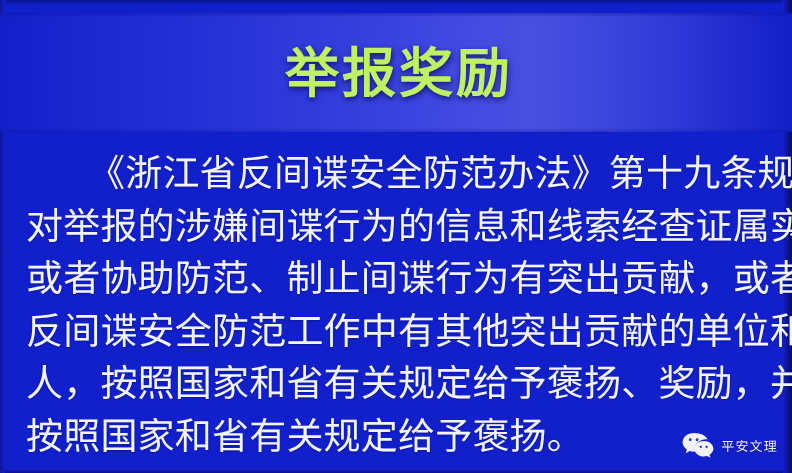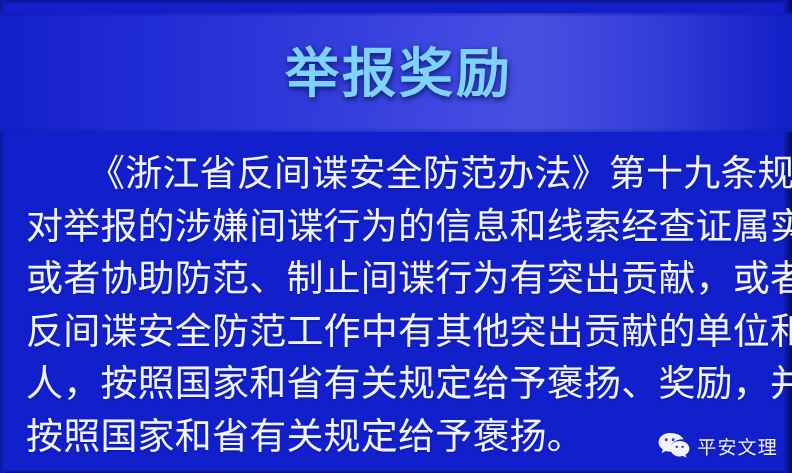--- a/index.html
+++ b/index.html
@@ -93,21 +93,21 @@
     width: 792px;
     height: 102px;
     display: flex;
     align-items: center;
     justify-content: center;
   }
   .poster-title {
     font-size: 54px;
     line-height: 1.05;
     font-weight: 700;
-    color: #7dd3fc;
+    color: #bef264;
     letter-spacing: 3px;
     text-shadow:
        0 2px 4px rgba(8,14,90,.55),
        2px 3px 6px rgba(8,14,90,.40);
     white-space: nowrap;
     transform: translateX(3px);
   }
 
   
   .body-copy {
@@ -141,21 +141,21 @@
     gap: 7px;
     opacity: .95;
   }
   .wechat-icon {
     display: block;
     width: 32px;
     height: 27px;
   }
   .watermark-label {
     color: #ffffff;
-    font-size: 19px;
+    font-size: 13px;
     font-weight: 400;
     letter-spacing: 1.2px;
     white-space: nowrap;
     text-shadow: 0 1px 2px rgba(8,14,90,.5);
   }
 </style>
 </head>
 <body>
 
 <div id="poster">

